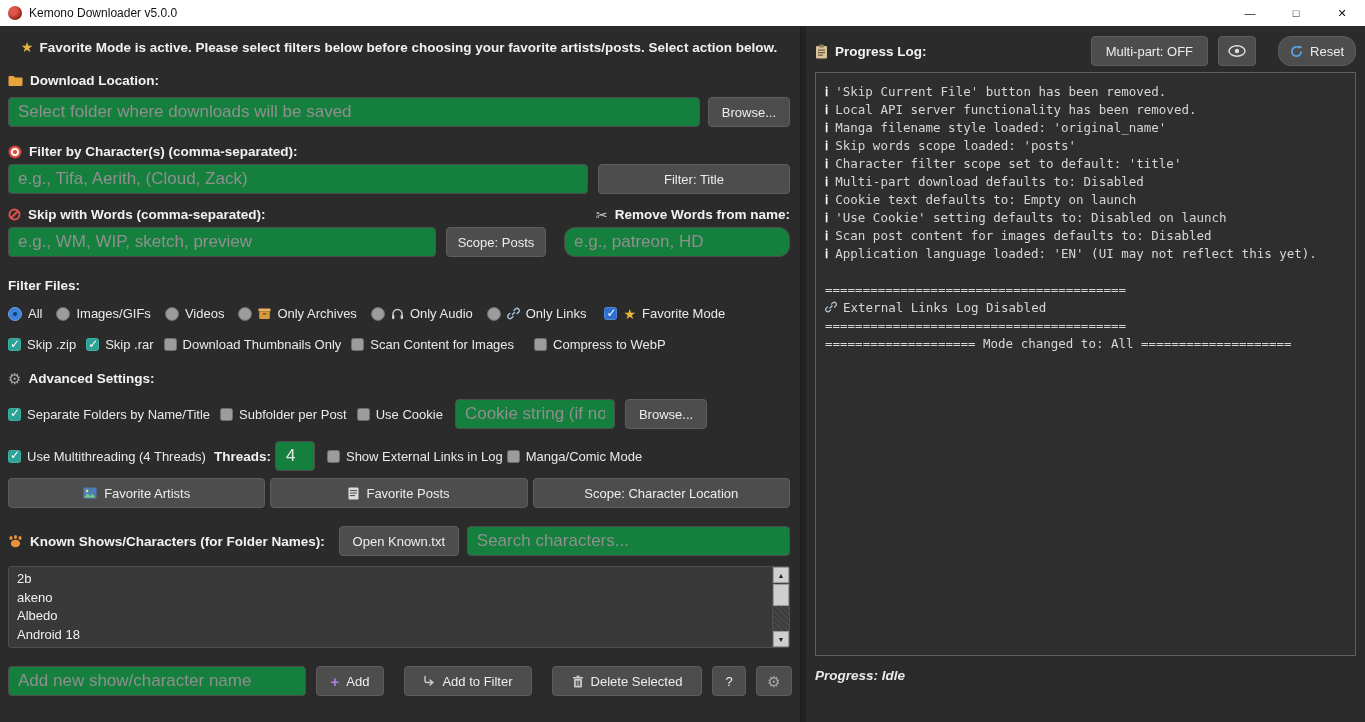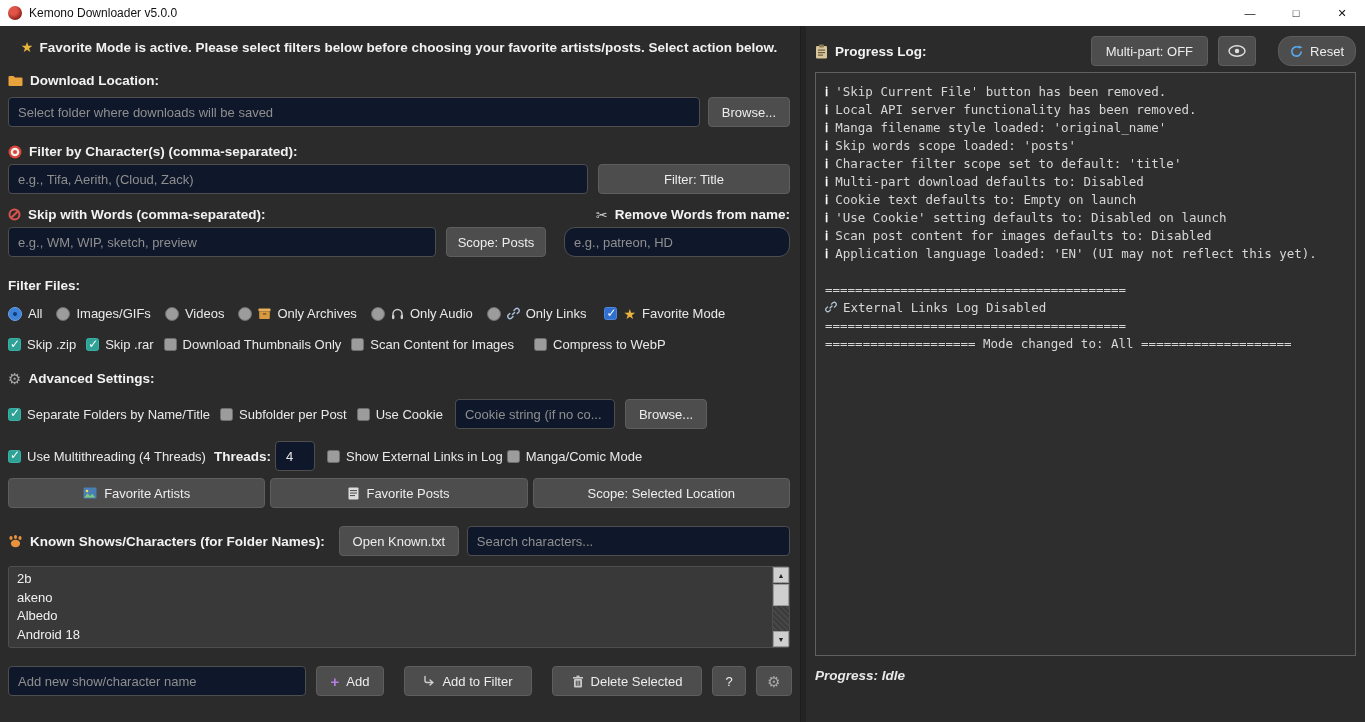--- a/index.html
+++ b/index.html
@@ -15,22 +15,22 @@
   .win-btn { width:46px; height:100%; border:none; background:transparent; color:#111; font-size:11px;
              display:flex; align-items:center; justify-content:center; font-family:inherit; cursor:default; }
 
   
   .main { display:flex; height:696px; }
   .left-panel { width:800px; flex:none; padding:0 10px 0 8px; }
   .splitter { width:6px; flex:none; background:#232323; border-left:1px solid #1d1d1d; }
   .right-panel { flex:1; padding:0 9px; }
 
   
-  .text-input { height:30px; background:#0f172a; border:1px solid #4e4e4e; border-radius:4px;
-                color:#e6e6e6; padding:0 9px; font-size:13px; font-family:inherit; outline:none; }
+  .text-input { height:30px; background:#15803d; border:1px solid #4e4e4e; border-radius:4px;
+                color:#e6e6e6; padding:0 9px; font-size:17px; font-family:inherit; outline:none; }
   .text-input::placeholder { color:#8f8f8f; }
   .btn { height:30px; background:#4d4d4d; border:1px solid #5e5e5e; border-radius:4px; color:#ededed;
          font-size:13px; font-family:inherit; padding:0 14px; display:inline-flex; align-items:center;
          justify-content:center; gap:7px; white-space:nowrap; cursor:default; }
   .row { display:flex; align-items:center; }
   .flex1 { flex:1; min-width:0; }
 
   .section-label { display:flex; align-items:center; gap:7px; font-weight:bold; font-size:13.5px; color:#f2f2f2; white-space:nowrap; }
   .icn { display:inline-flex; align-items:center; justify-content:center; flex:none; }
   .star-icon { color:#e8b43c; font-size:14px; line-height:1; }
@@ -331,21 +331,21 @@
             <svg width="11" height="13" viewBox="0 0 11 13">
               <rect x="0.5" y="0.5" width="10" height="12" rx="1" fill="#dcdcdc"></rect>
               <rect x="2" y="3" width="7" height="1.1" fill="#555"></rect>
               <rect x="2" y="5.5" width="7" height="1.1" fill="#555"></rect>
               <rect x="2" y="8" width="5" height="1.1" fill="#555"></rect>
             </svg>
           </span>
         <span>Favorite Posts</span>
       </button>
       <button class="btn">
-        <span>Scope: Selected Location</span>
+        <span>Scope: Character Location</span>
       </button>
     </div>
 
     <div class="row known-row">
       <div class="section-label">
         <span class="icn">
             <svg width="15" height="13" viewBox="0 0 15 13">
               <ellipse cx="3" cy="3" rx="1.6" ry="2" fill="#e8923d"></ellipse>
               <ellipse cx="7.5" cy="2" rx="1.6" ry="2" fill="#e8923d"></ellipse>
               <ellipse cx="12" cy="3" rx="1.6" ry="2" fill="#e8923d"></ellipse>

